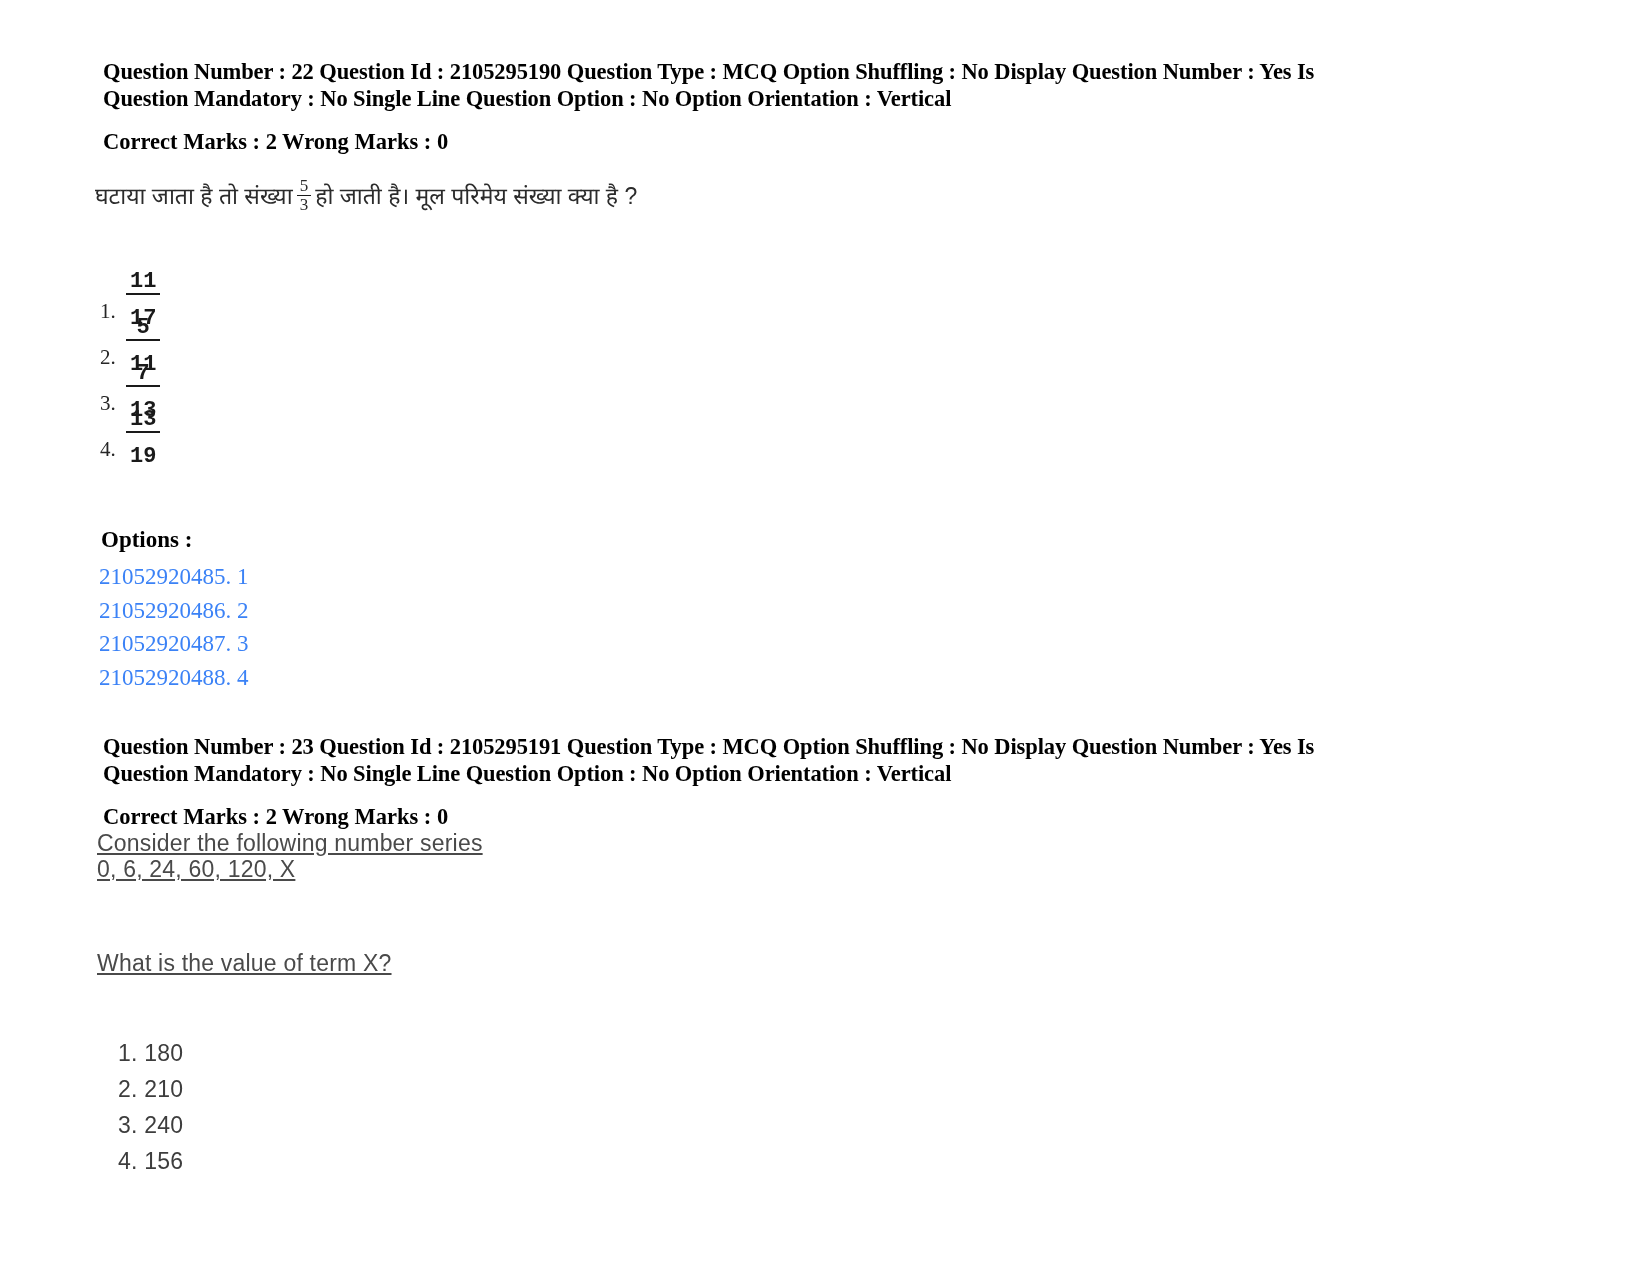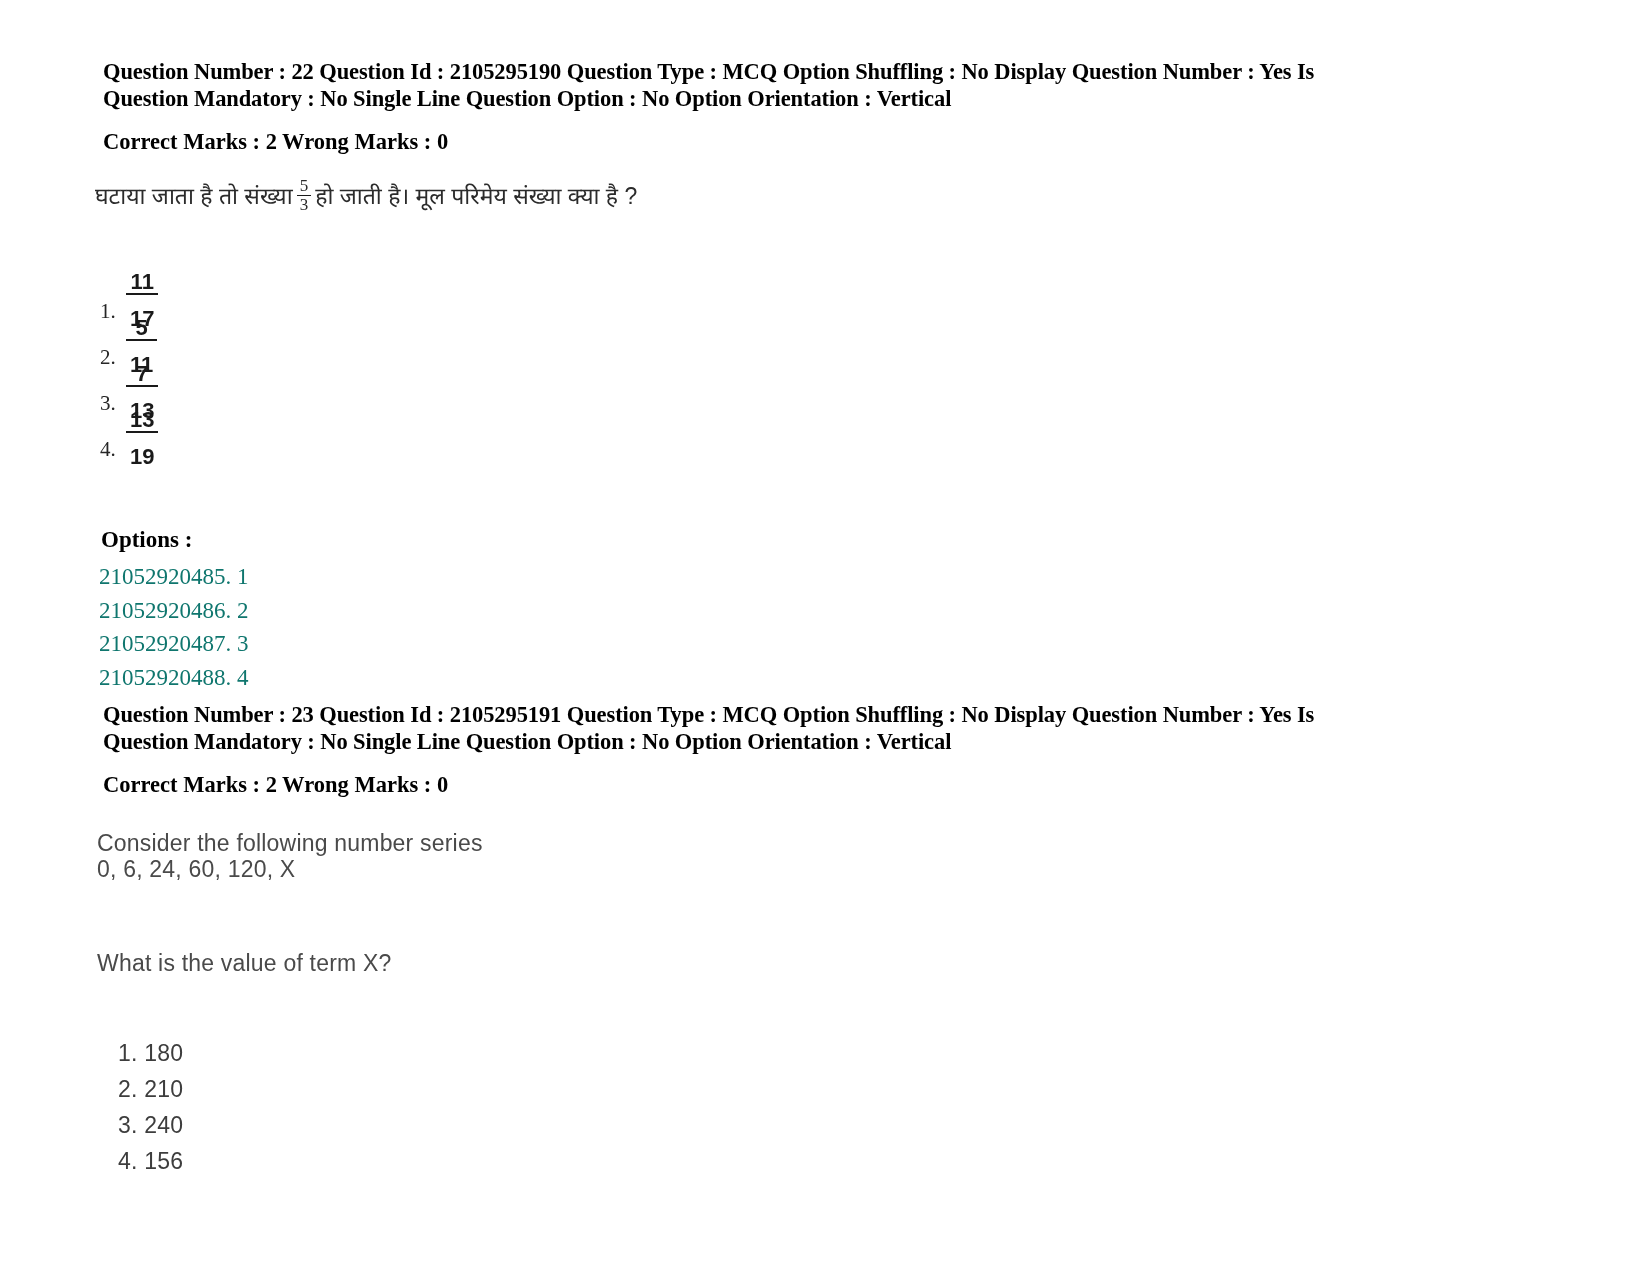--- a/index.html
+++ b/index.html
@@ -102,21 +102,21 @@
     font-family: "Liberation Serif", serif;
     font-size: 21px;
     color: #262626;
     width: 26px;
     text-align: left;
     padding-top: 10px;
   }
   .frac-stack {
     display: inline-block;
     text-align: center;
-    font-family: Liberation Sans, sans-serif;
+    font-family: Liberation Mono, monospace;
     font-weight: bold;
     font-size: 22px;
     line-height: 1.05;
     color: #1a1a1a;
   }
   .frac-stack .num {
     display: block;
     padding: 0 4px;
     border-bottom: 2px solid #1a1a1a;
   }
@@ -137,35 +137,36 @@
   }
   .option-id-list {
     position: absolute;
     left: 99px;
     top: 560px;
   }
   .option-id-row {
     font-family: "Liberation Serif", serif;
     font-size: 23px;
     line-height: 33.5px;
-    color: #0f766e;
+    color: #3b82f6;
     white-space: nowrap;
   }
 
   
   .eng-body {
     position: absolute;
     left: 97px;
   }
   .eng-line {
     font-family: "Liberation Sans", sans-serif;
     font-size: 23px;
     color: #4a4a4a;
     letter-spacing: 0.2px;
     white-space: nowrap;
+    text-decoration: underline;
   }
   .eng-options {
     position: absolute;
     left: 118px;
     margin-top: 27px;
   }
   .eng-option {
     font-family: "Liberation Sans", sans-serif;
     font-size: 23px;
     line-height: 36px;
@@ -222,21 +223,21 @@
 
   <div class="options-heading">Options :</div>
 
   <div class="option-id-list">
     <div class="option-id-row">21052920485. 1</div>
     <div class="option-id-row">21052920486. 2</div>
     <div class="option-id-row">21052920487. 3</div>
     <div class="option-id-row">21052920488. 4</div>
   </div>
 
-  <div class="meta-block" style="top:701px;">
+  <div class="meta-block" style="top:733px;">
     <div class="meta-line wrap">Question Number : 23 Question Id : 2105295191 Question Type : MCQ Option Shuffling : No Display Question Number : Yes Is</div>
     <div class="meta-line">Question Mandatory : No Single Line Question Option : No Option Orientation : Vertical</div>
     <div class="meta-marks">Correct Marks : 2 Wrong Marks : 0</div>
   </div>
 
   <div class="eng-body" style="top:830px;">
     <div class="eng-line">Consider the following number series</div>
   </div>
   <div class="eng-body" style="top:848px;margin-top:8px;">
     <div class="eng-line">0, 6, 24, 60, 120, X</div>

